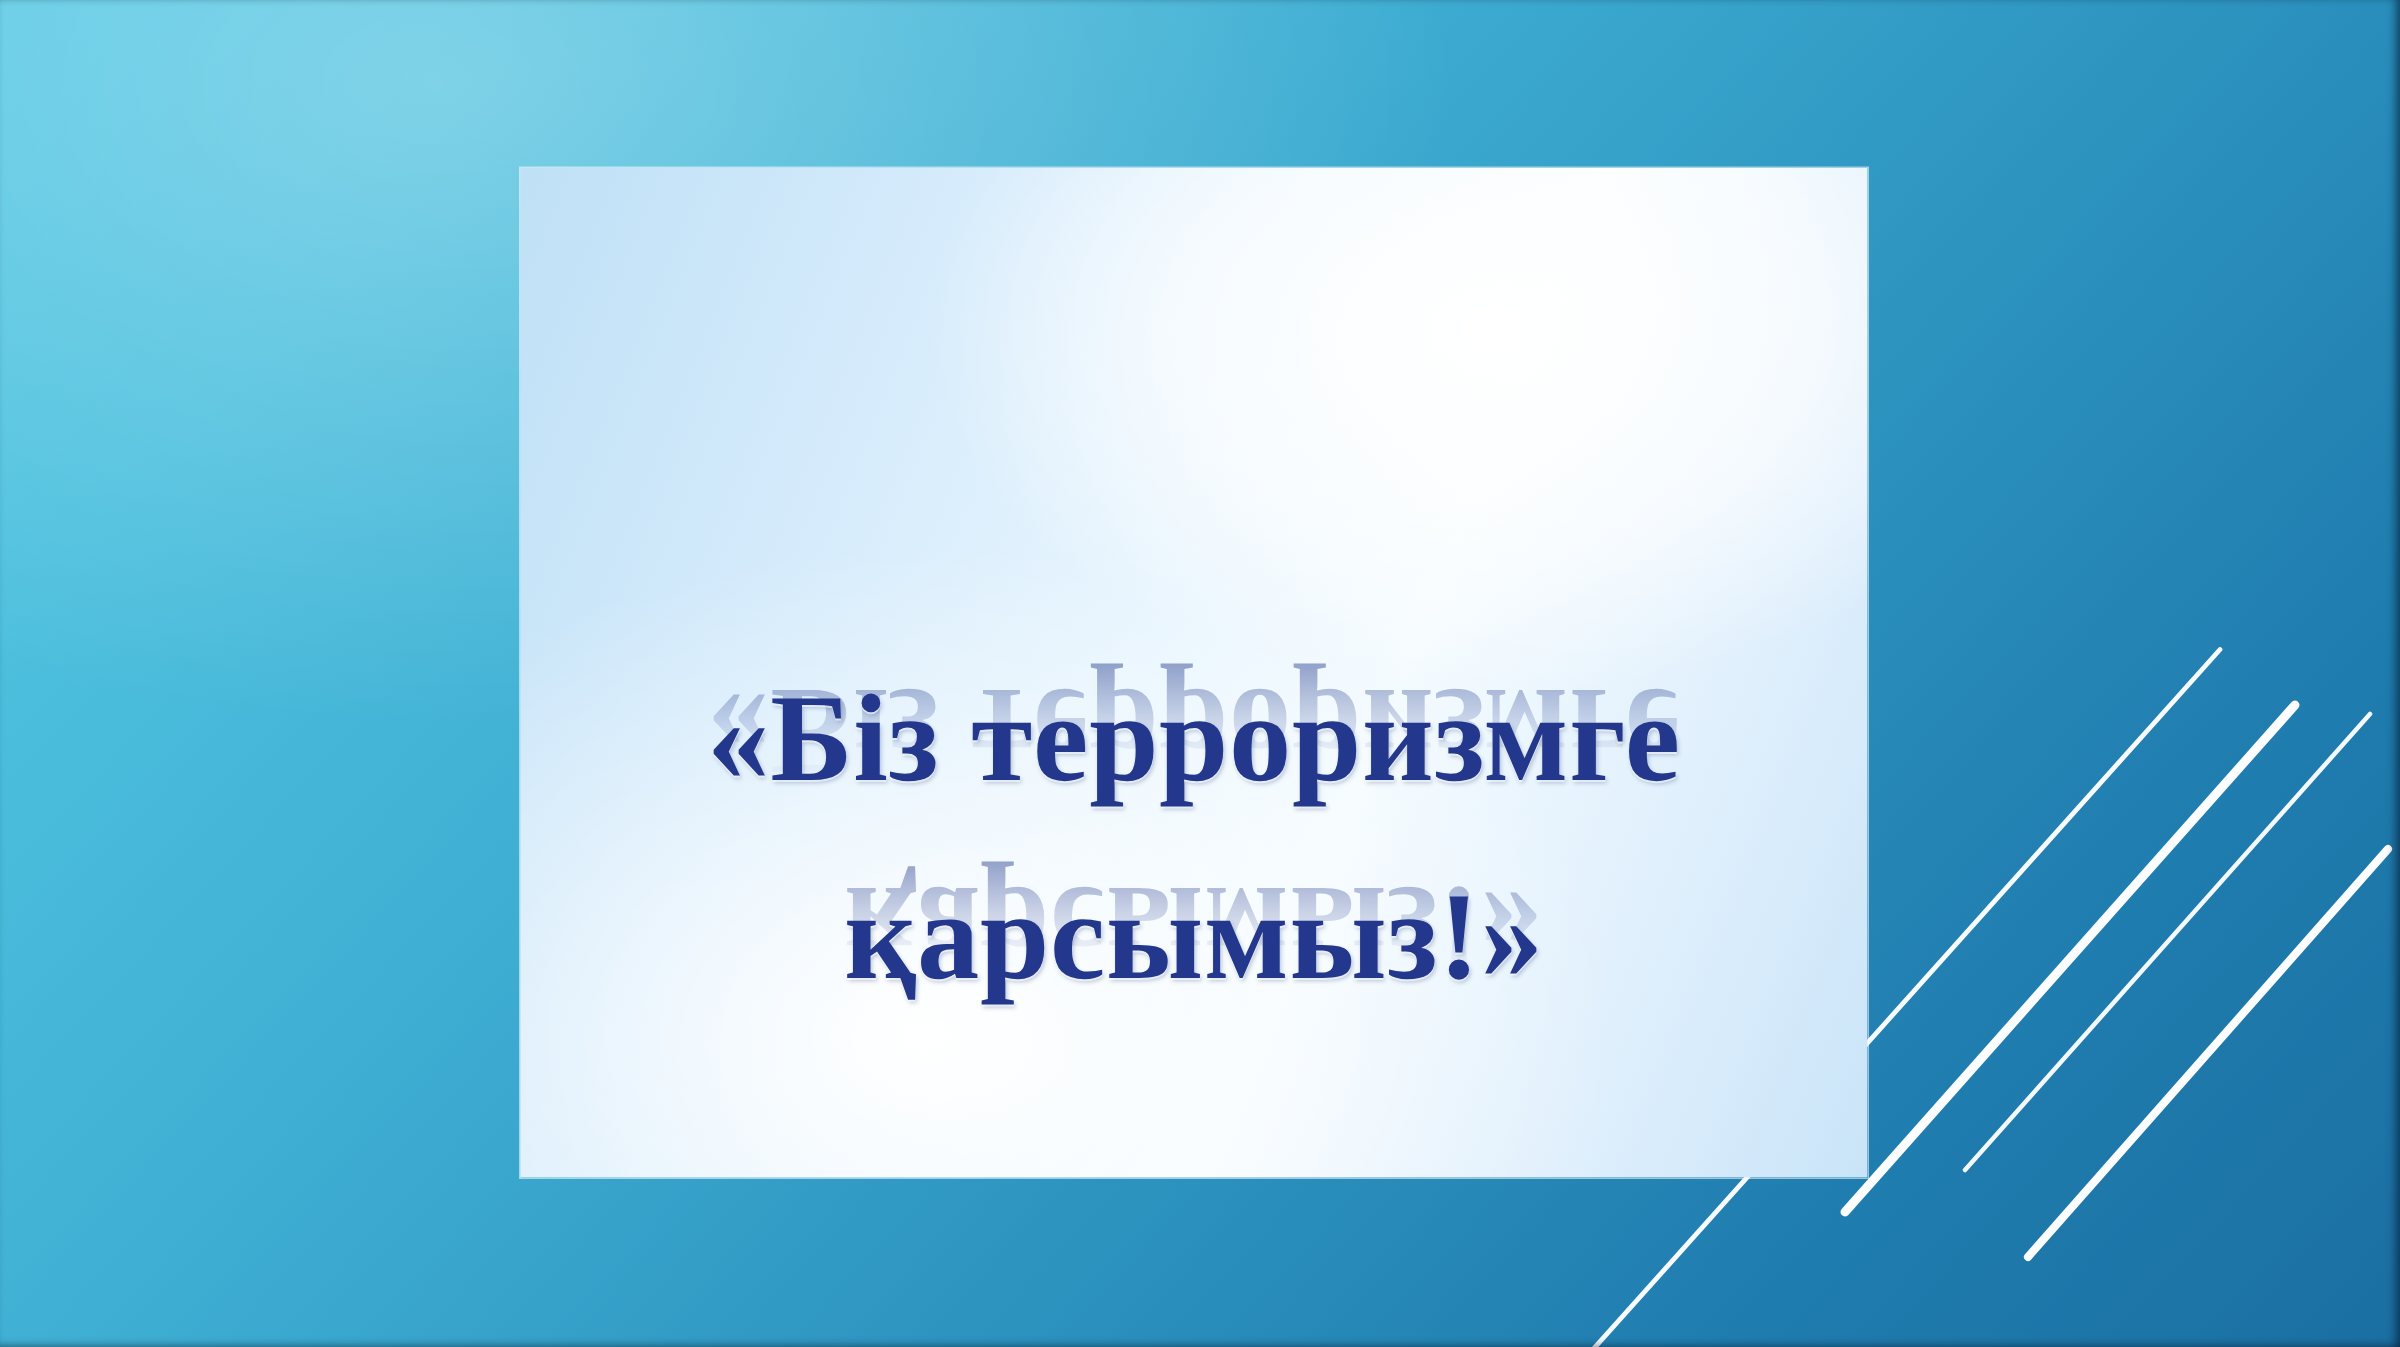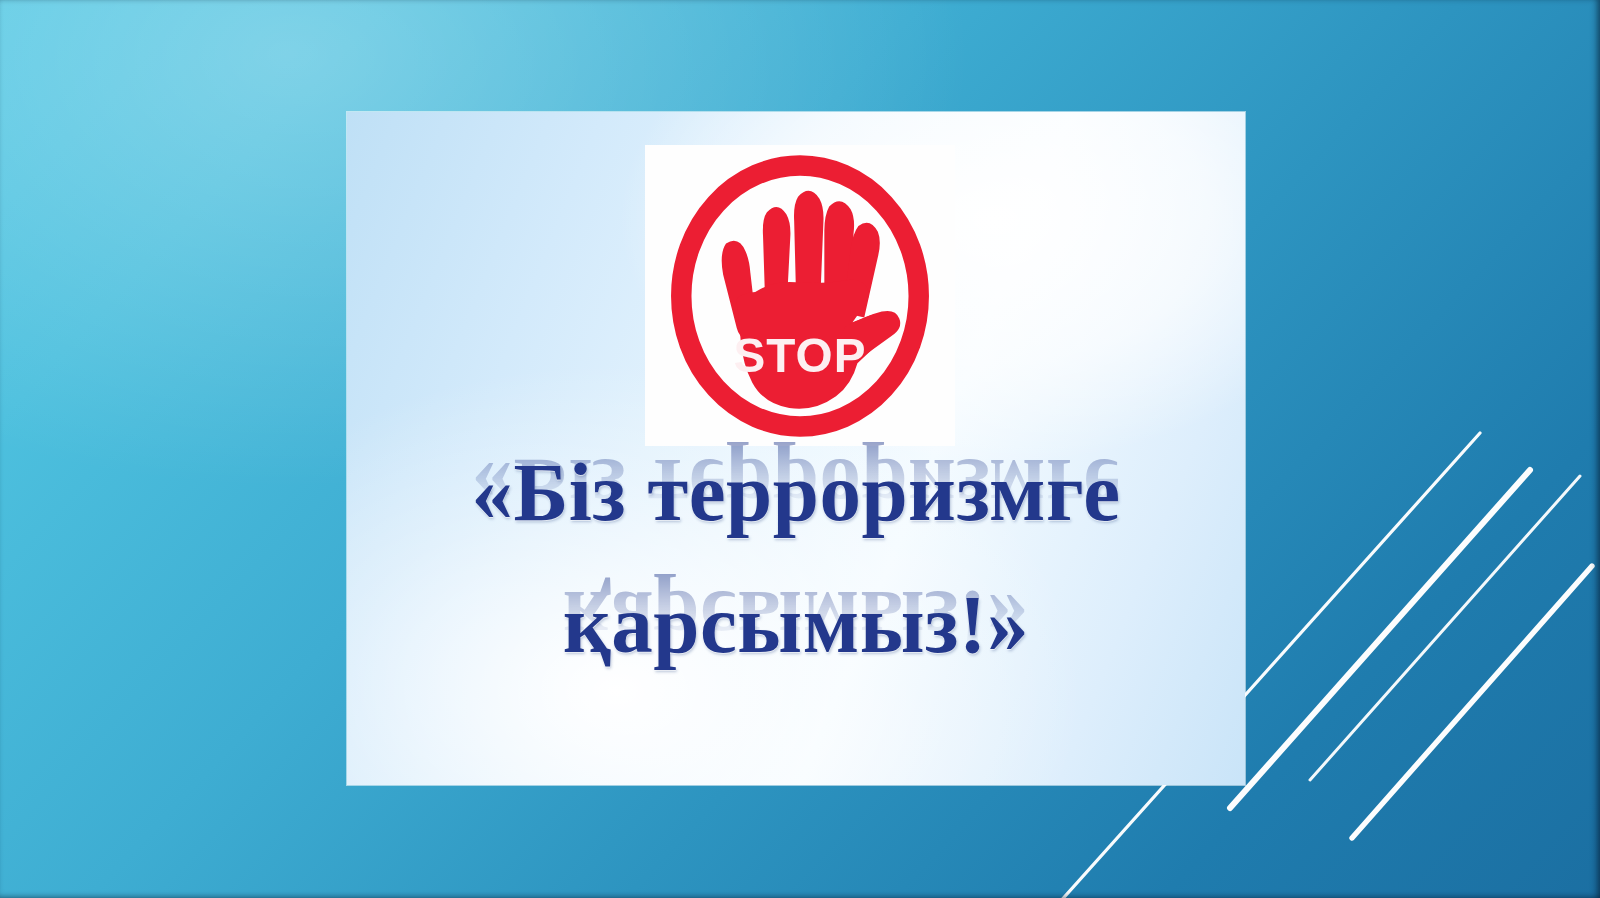--- a/index.html
+++ b/index.html
@@ -112,45 +112,20 @@
         <line x1="-10" y1="575" x2="420" y2="95" stroke-width="3.2" opacity="0.97"></line>
         <line x1="170" y1="470" x2="470" y2="132" stroke-width="6.0" opacity="0.99"></line>
         <line x1="250" y1="442" x2="520" y2="138" stroke-width="3.0" opacity="0.95"></line>
         <line x1="292" y1="500" x2="532" y2="228" stroke-width="5.4" opacity="0.99"></line>
       </g>
     </svg>
   </div>
 
   <div id="card">
 
-    <div id="logo-box">
-      <svg viewBox="0 0 300 300" xmlns="http://www.w3.org/2000/svg" aria-hidden="true">
-
-        <ellipse cx="150" cy="150" rx="122" ry="134" fill="none" stroke="#EC1E33" stroke-width="21"></ellipse>
-
-        <g fill="#EC1E33">
-
-          <path d="M116 64 q11 -12 20 2 q5 9 4 24 l-3 58 l-23 2 l-2 -62 q-1 -17 4 -24 Z"></path>
-
-          <path d="M148 48 q12 -13 22 2 q5 9 4 25 l-3 75 l-25 2 l-2 -79 q-1 -17 4 -25 Z"></path>
-
-          <path d="M180 58 q12 -12 22 3 q5 9 3 25 l-5 70 l-25 1 l0 -74 q0 -16 5 -25 Z"></path>
-
-          <path d="M210 78 q12 -9 20 6 q4 10 0 26 l-14 62 l-22 -5 l8 -65 q2 -16 8 -24 Z"></path>
-
-          <path d="M74 96 q13 -8 20 8 q4 9 5 22 l6 52 q1 13 -8 15 q-9 2 -12 -10 l-14 -55 q-4 -22 3 -32 Z"></path>
-
-          <path d="M104 146 q18 -12 42 -10 q26 2 50 -2 q16 -3 22 6 q6 9 -2 20 l-12 17 l18 -7 q14 -5 20 4 q6 9 -5 19 l-28 26 q-6 22 -22 34 q-22 16 -48 12 q-26 -4 -38 -26 q-10 -19 -12 -44 q-2 -26 -4 -38 q-2 -9 19 -11 Z"></path>
-
-          <path d="M196 182 q22 -12 38 -16 q14 -3 18 7 q4 10 -8 18 l-36 26 q-12 8 -18 0 q-6 -9 6 -35 Z"></path>
-        </g>
-
-        <text x="150" y="228" text-anchor="middle" font-family="'Liberation Sans', sans-serif" font-size="49" font-weight="bold" letter-spacing="1" fill="#FDEFF1">STOP</text>
-      </svg>
-    </div>
 
     <div id="headline">
 
       <div class="line-wrap">
         <div class="refl">«Біз терроризмге</div>
         <div class="line">«Біз терроризмге</div>
       </div>
 
       <div class="line-wrap" id="line2-wrap">
         <div class="refl">қарсымыз!»</div>

